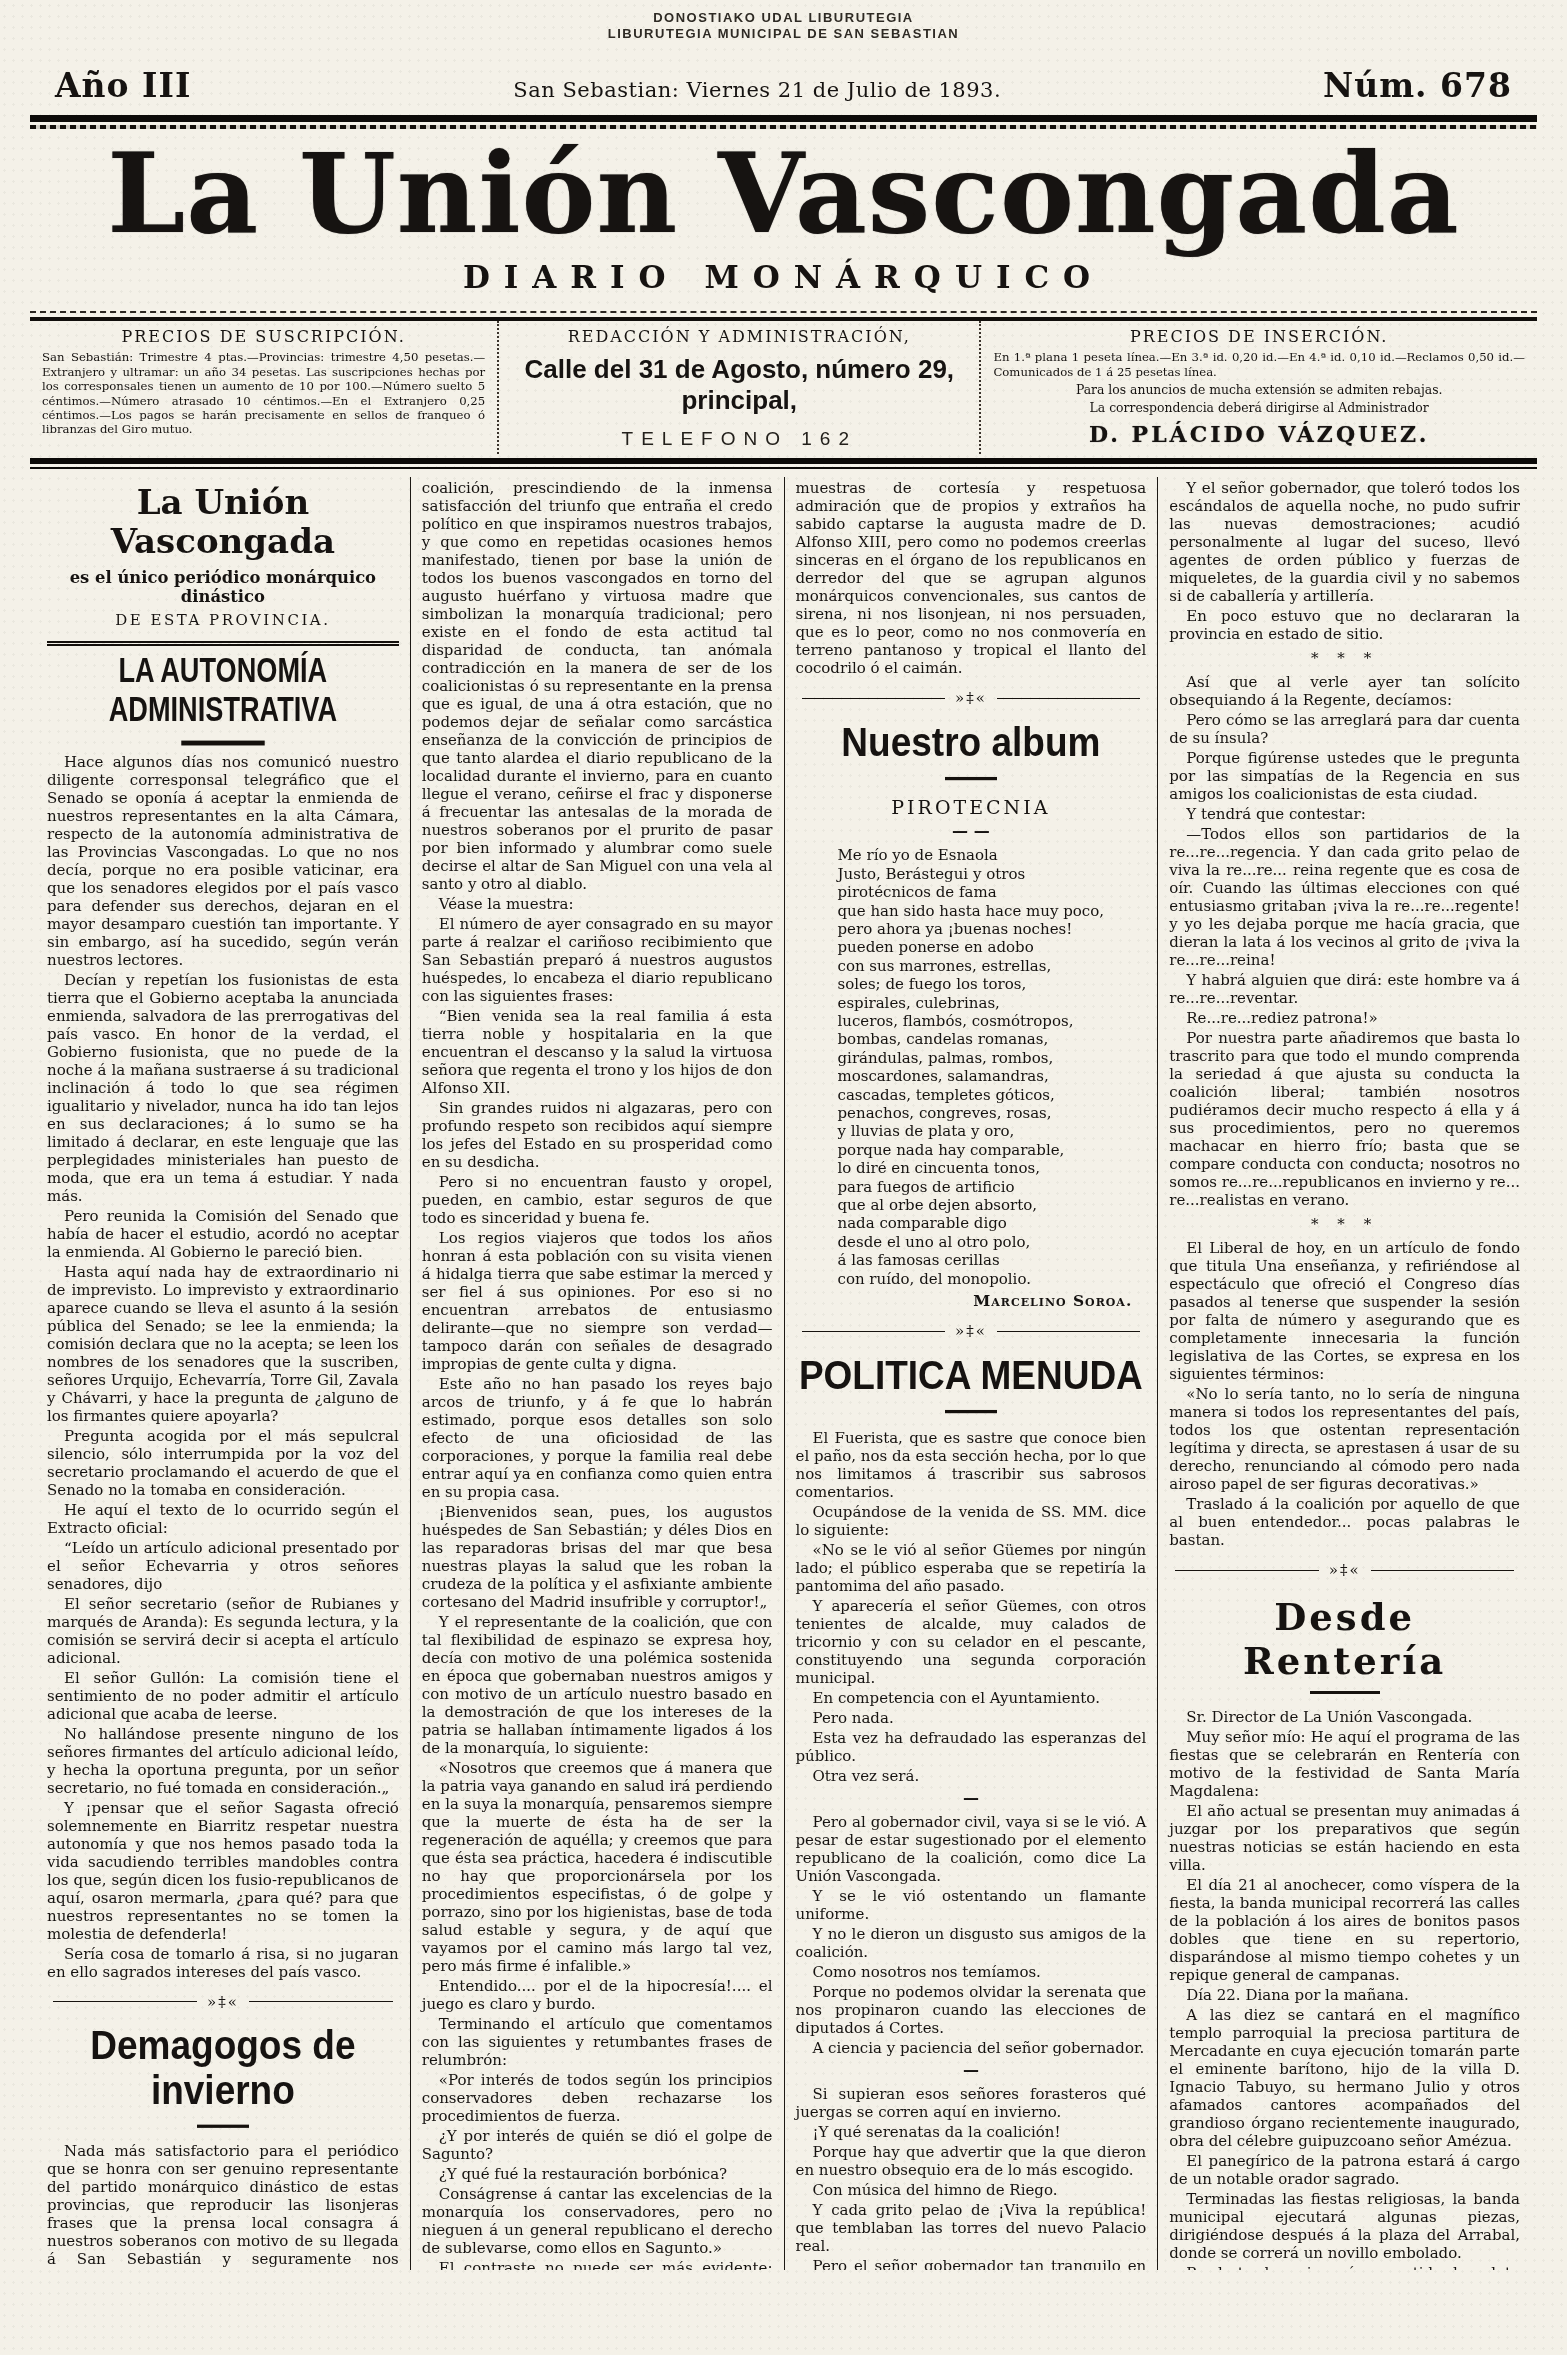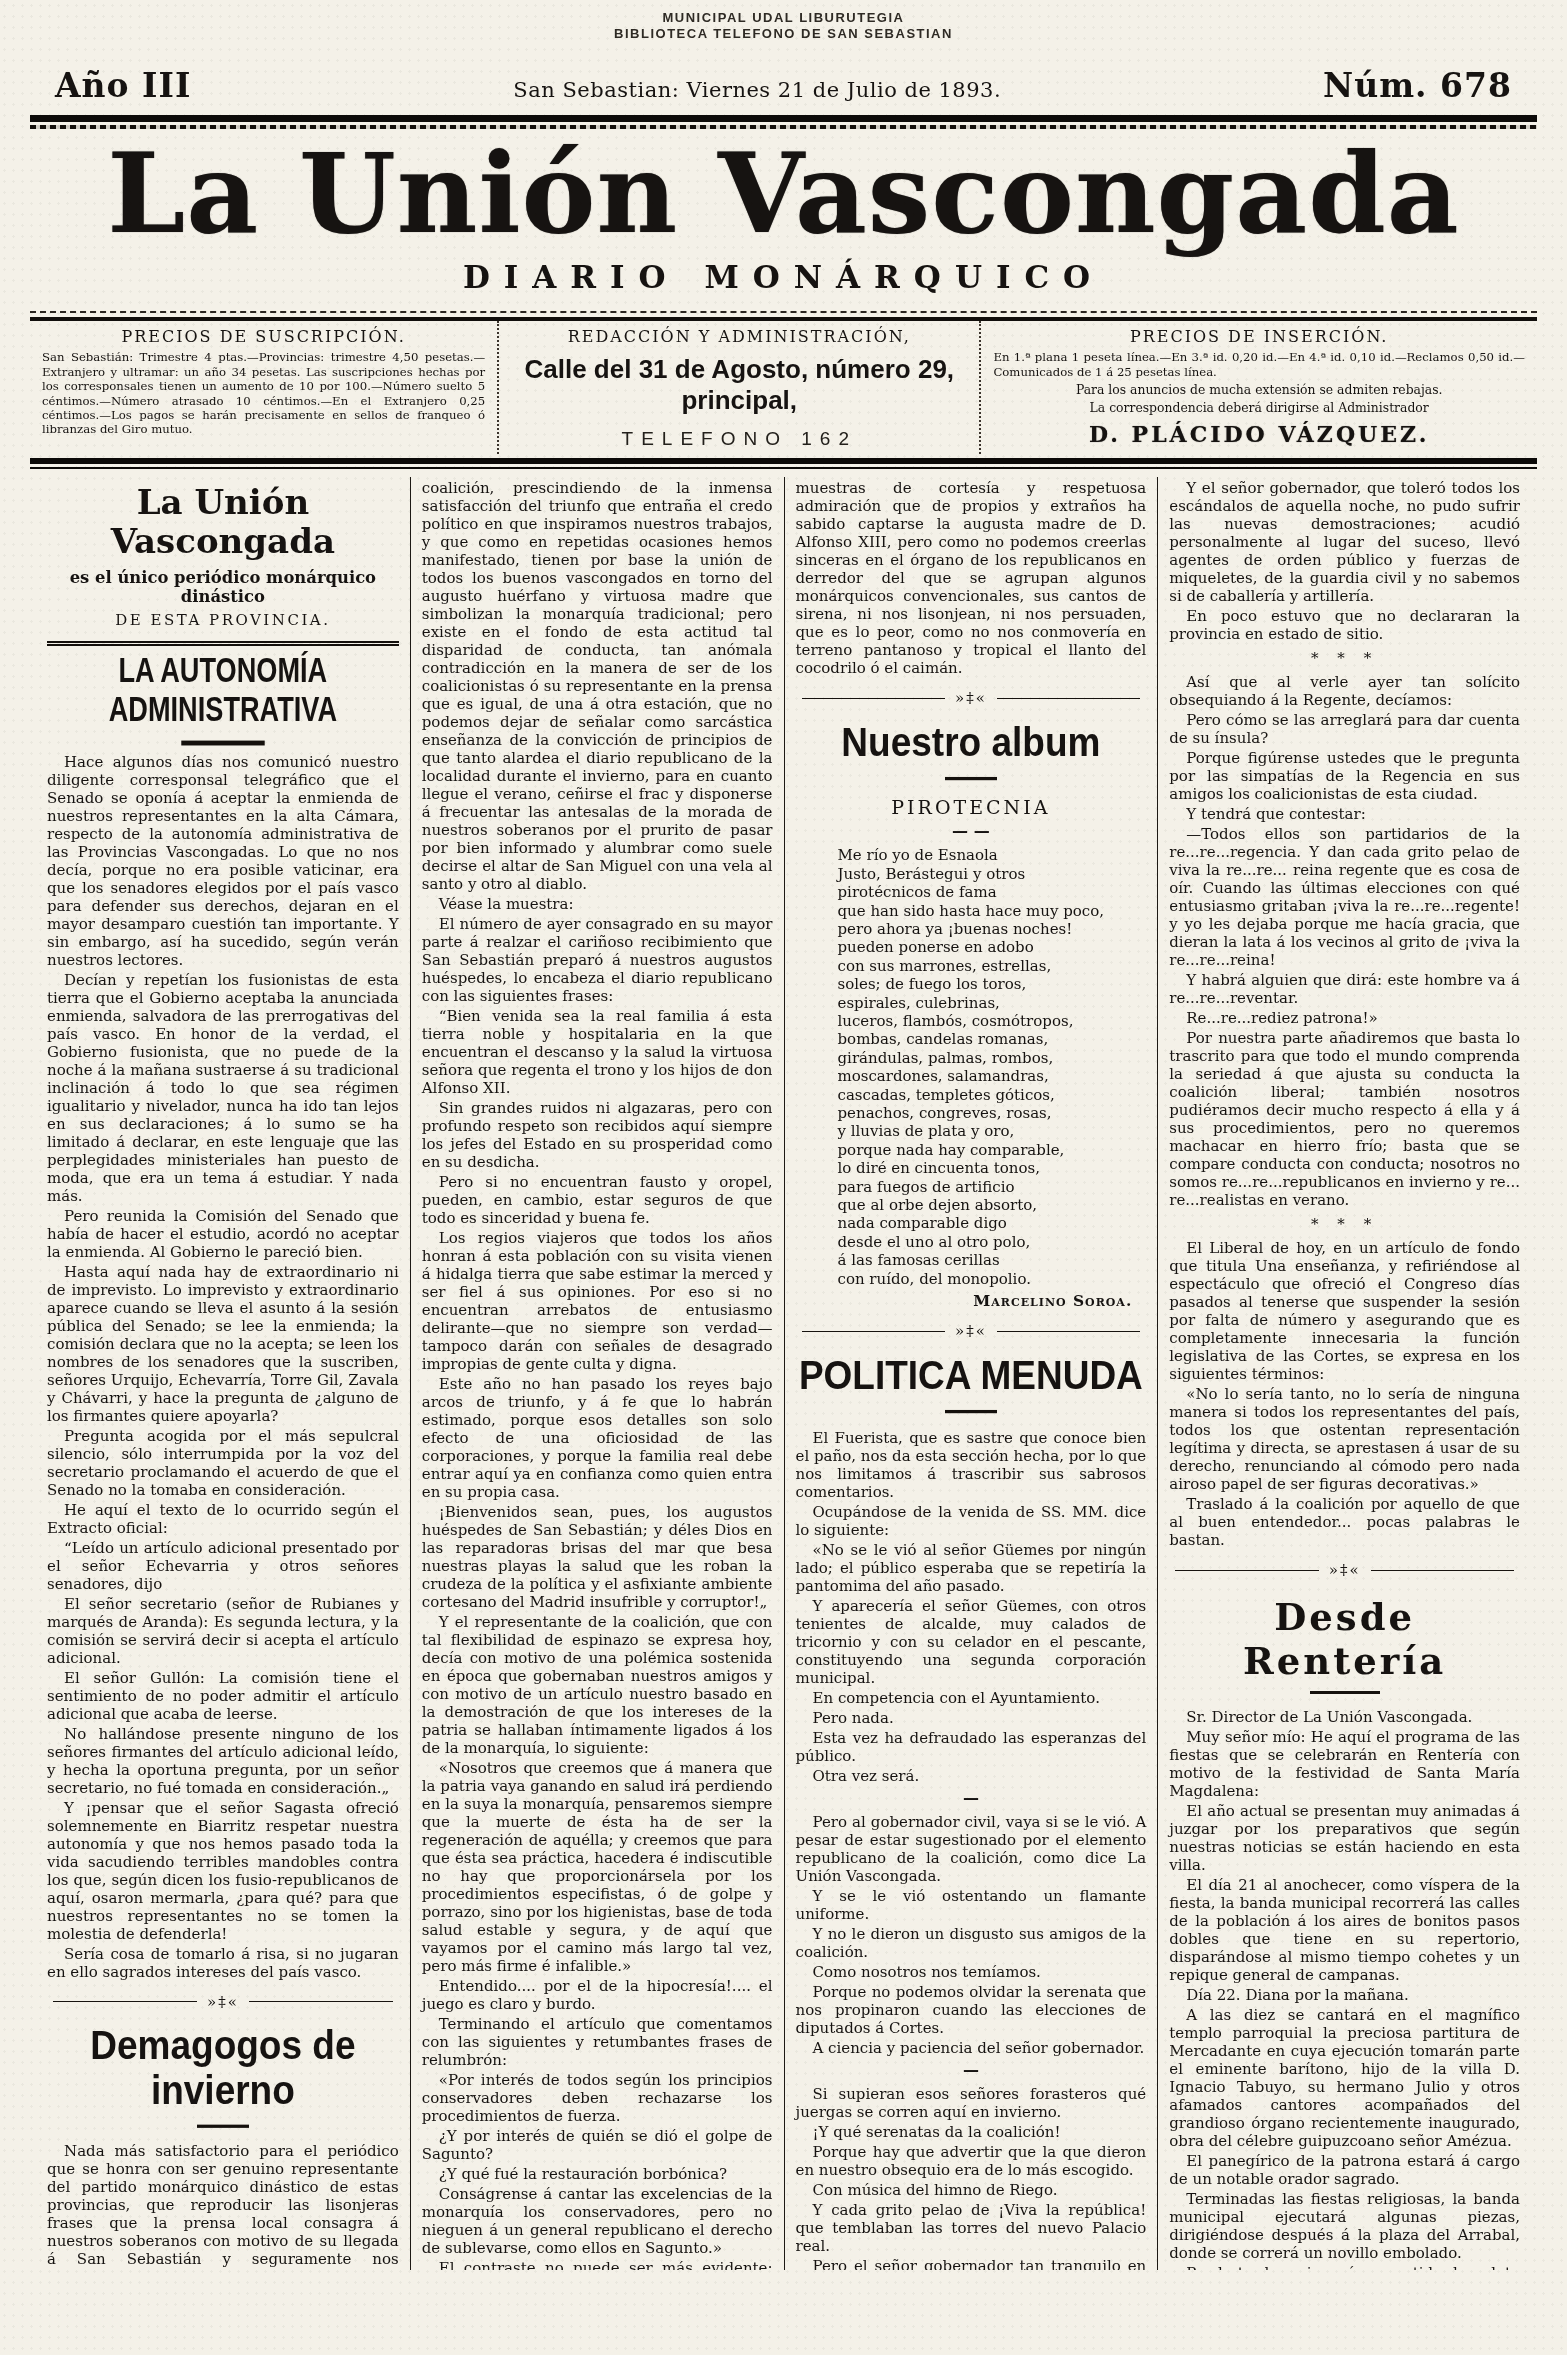--- a/index.html
+++ b/index.html
@@ -72,22 +72,22 @@
   .promo-title{font-weight:bold;font-size:34px;line-height:1.15;}
   .promo-line{font-weight:bold;font-size:16.4px;margin-top:6px;}
   .promo-caps{font-size:15px;letter-spacing:2.5px;margin-top:5px;}
 </style>
 </head>
 <body>
 
 <div class="speckle"></div>
 
 <div class="stamp">
-  <div>MUNICIPAL UDAL LIBURUTEGIA</div>
-  <div>BIBLIOTECA TELEFONO DE SAN SEBASTIAN</div>
+  <div>DONOSTIAKO UDAL LIBURUTEGIA</div>
+  <div>LIBURUTEGIA MUNICIPAL DE SAN SEBASTIAN</div>
 </div>
 
 <div class="hdr-row">
   <div class="hdr-year">Año III</div>
   <div class="hdr-date">San Sebastian: Viernes 21 de Julio de 1893.</div>
   <div class="hdr-num">Núm. 678</div>
 </div>
 
 <div class="rule-composite">
     <div class="zig"></div>

